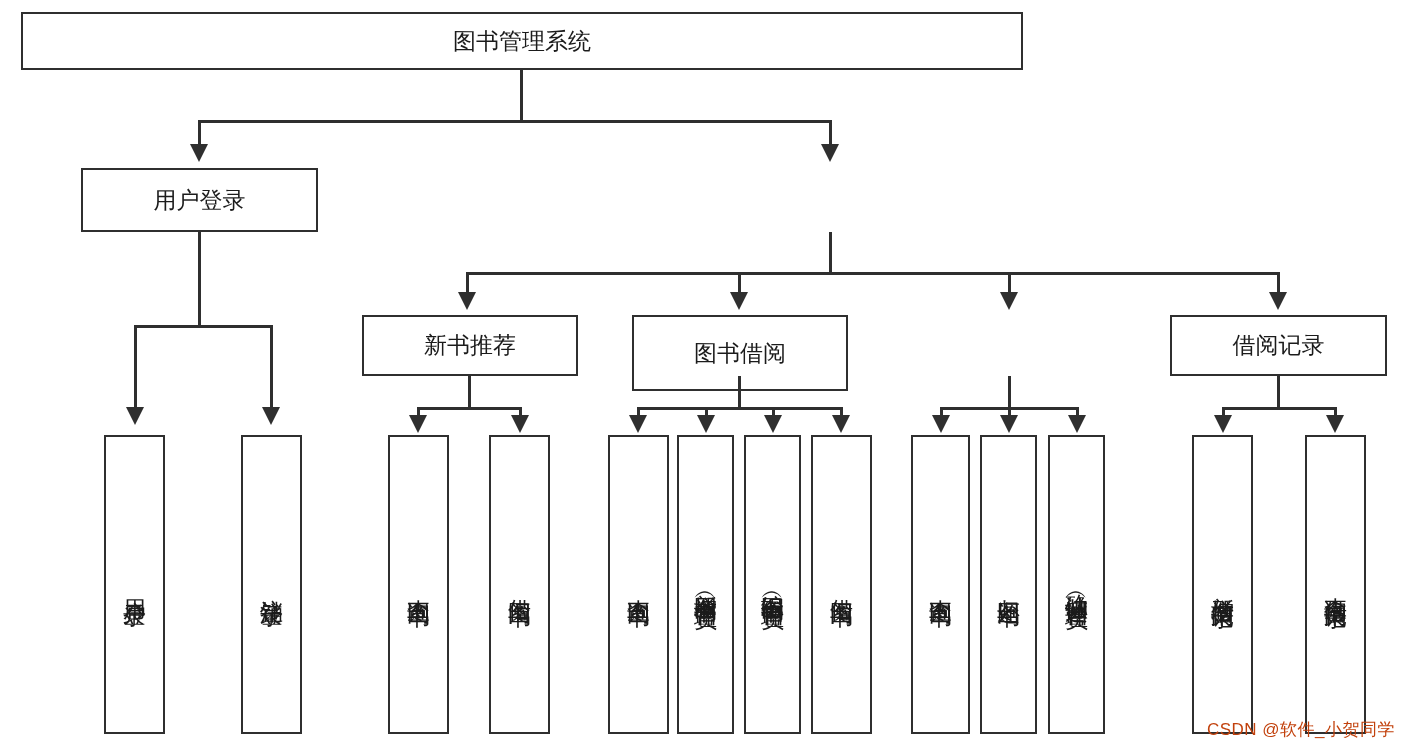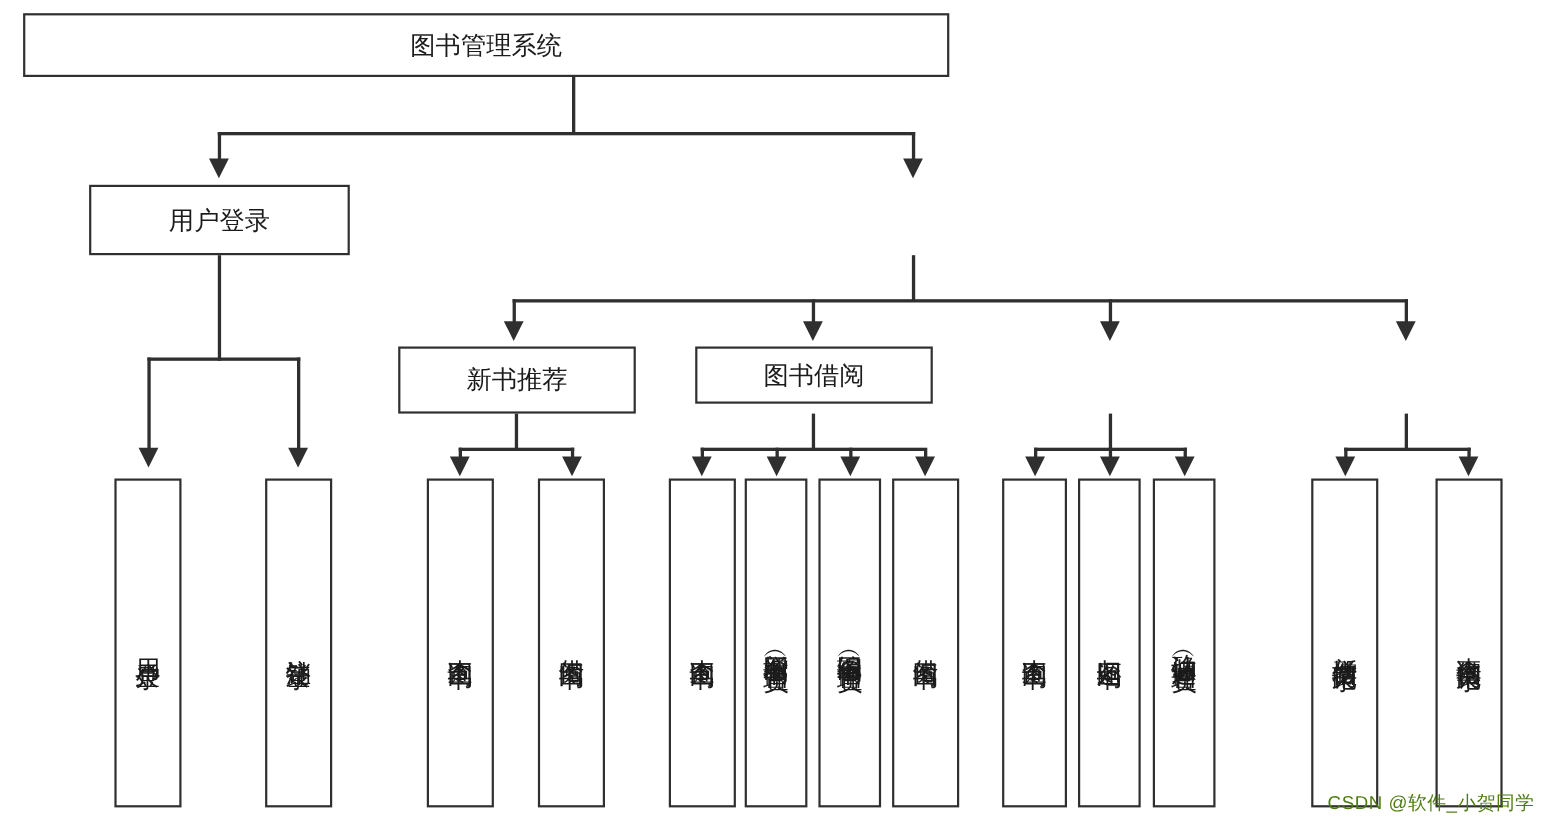--- a/index.html
+++ b/index.html
@@ -64,31 +64,31 @@
     height: 0;
     border-left: 9px solid transparent;
     border-right: 9px solid transparent;
     border-top: 18px solid #2f2f2f;
   }
   .watermark {
     position: absolute;
     right: 10px;
     bottom: 6px;
     font-size: 17px;
-    color: #4d7c0f;
+    color: #c2410c;
     white-space: nowrap;
     letter-spacing: 0.5px;
   }
 </style>
 </head>
 <body>
 
 <div id="canvas">
 
-  <div class="node root" style="left:21px; top:12px; width:842px; height:58px;">
+  <div class="node root" style="left:21px; top:12px; width:1002px; height:58px;">
     <span>图书管理系统</span>
   </div>
 
   <div class="edge vline" style="left:520px; top:70px; height:52px;"></div>
 
   <div class="edge hline" style="left:198px; top:120px; width:634px;"></div>
 
   <div class="edge vline" style="left:198px; top:120px; height:26px;"></div>
   <div class="arrow" style="left:190px; top:144px;"></div>
   <div class="edge vline" style="left:829px; top:120px; height:26px;"></div>
@@ -112,22 +112,25 @@
   <div class="edge vline" style="left:738px; top:272px; height:22px;"></div>
   <div class="arrow" style="left:730px; top:292px;"></div>
   <div class="edge vline" style="left:1008px; top:272px; height:22px;"></div>
   <div class="arrow" style="left:1000px; top:292px;"></div>
   <div class="edge vline" style="left:1277px; top:272px; height:22px;"></div>
   <div class="arrow" style="left:1269px; top:292px;"></div>
 
   <div class="node h" style="left:362px; top:315px; width:216px; height:61px;">
     <span>新书推荐</span>
   </div>
-  <div class="node h" style="left:632px; top:315px; width:216px; height:52px;">
+  <div class="node h" style="left:632px; top:315px; width:216px; height:76px;">
     <span>图书借阅</span>
+  </div>
+  <div class="node h" style="left:1170px; top:315px; width:217px; height:61px;">
+    <span>借阅记录</span>
   </div>
 
   <div class="edge vline" style="left:468px; top:376px; height:34px;"></div>
   <div class="edge hline" style="left:417px; top:407px; width:105px;"></div>
   <div class="edge vline" style="left:417px; top:407px; height:14px;"></div>
   <div class="arrow" style="left:409px; top:415px;"></div>
   <div class="edge vline" style="left:519px; top:407px; height:14px;"></div>
   <div class="arrow" style="left:511px; top:415px;"></div>
 
   <div class="edge vline" style="left:738px; top:376px; height:34px;"></div>

